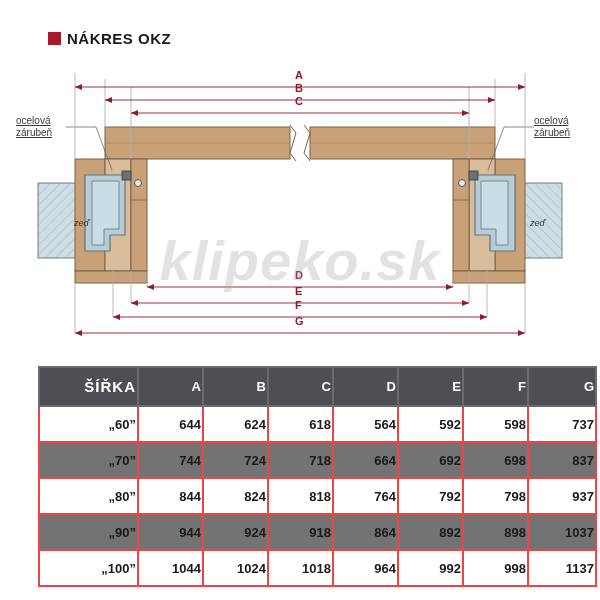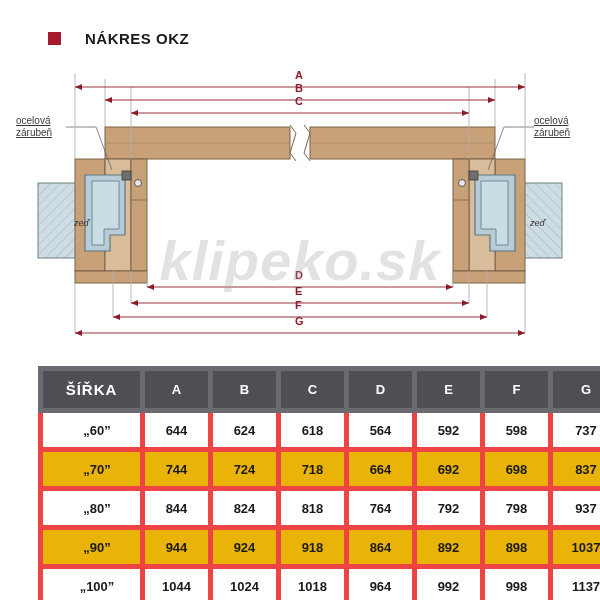--- a/index.html
+++ b/index.html
@@ -13,21 +13,21 @@
     font-family: "Liberation Sans", sans-serif;
     position: relative;
     overflow: hidden;
   }
   .title-row {
     position: absolute;
     left: 48px;
     top: 30px;
     display: flex;
     align-items: center;
-    gap: 24px;
+    gap: 6px;
   }
   .title-square {
     width: 13px;
     height: 13px;
     background: #a61b2b;
   }
   .title-text {
     font-size: 15px;
     font-weight: bold;
     letter-spacing: 0.5px;
@@ -87,43 +87,43 @@
     left: 38px;
     top: 366px;
     width: 525px;
   }
   table.spec {
     border-collapse: collapse;
     width: 525px;
     table-layout: fixed;
   }
   table.spec th, table.spec td {
-    border: 5px solid #ef4444;
-    text-align: center;
+    border: 2px solid #ef4444;
+    text-align: right;
     font-size: 13px;
     color: #1a1a1a;
   }
   table.spec thead th {
     background: #4e4e55;
     color: #ffffff;
     font-weight: bold;
     height: 35px;
     border-color: #6a6a70;
   }
   table.spec thead th.first {
     font-size: 15px;
     letter-spacing: 1px;
   }
   table.spec tbody td {
     height: 32px;
     background: #ffffff;
     font-weight: bold;
   }
   table.spec tbody tr.alt td {
-    background: #eab308;
+    background: #737373;
   }
   table.spec tbody td.rowhead {
     font-weight: bold;
     padding-left: 12px;
   }
 </style>
 </head>
 <body>
 
 <div class="title-row">

